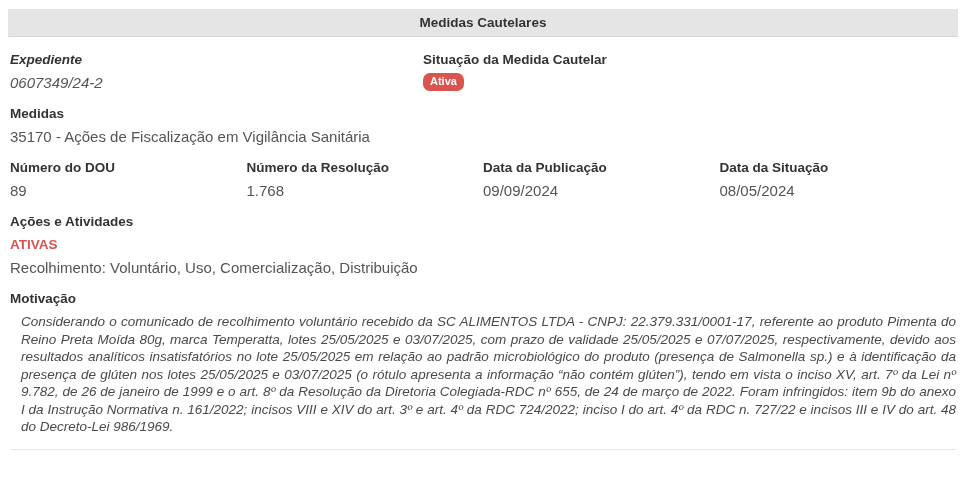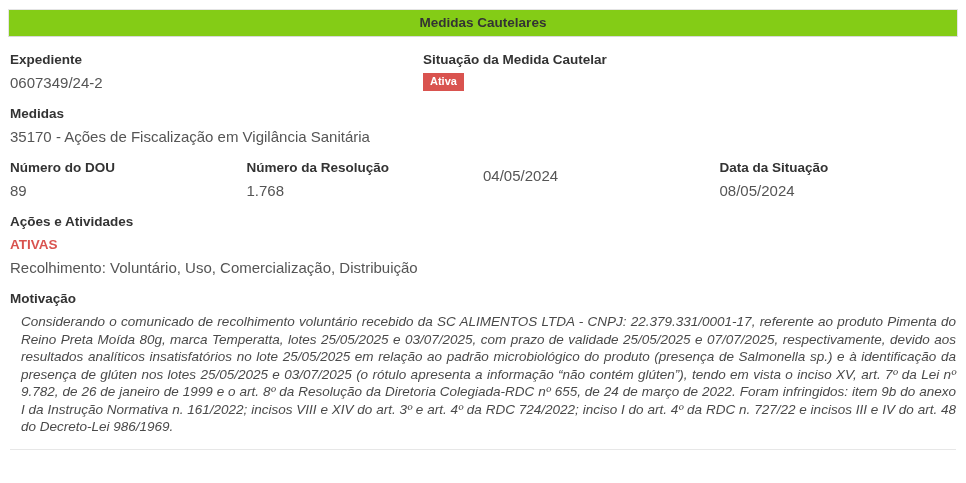--- a/index.html
+++ b/index.html
@@ -6,21 +6,21 @@
   html, body {
     width: 966px; height: 483px;
     background: #ffffff;
     font-family: "Liberation Sans", "DejaVu Sans", sans-serif;
     color: #333;
     overflow: hidden;
   }
   .page { padding: 9px 8px 0 8px; }
 
   .titlebar {
-    background: #84cc16;
+    background: #e5e5e5;
     border: 1px solid #e4e4e4;
     border-bottom: 1px solid #d8d8d8;
     text-align: center;
     font-weight: bold;
     font-size: 13.5px;
     color: #333;
     padding: 5px 0 6px 0;
   }
 
   .content { padding: 0 2px; }
@@ -31,34 +31,34 @@
     font-size: 13.5px;
     color: #333;
   }
   .field-value {
     font-size: 15px;
     color: #555;
     margin-top: 7px;
   }
 
   .row { display: flex; }
-  .col-split > .c1 { width: 413px; }
+  .col-split > .c1 { width: 413px; font-style: italic; }
   .col-split > .c2 { flex: 1; }
   .col-4 > div { width: 25%; }
 
   .badge {
     display: inline-block;
     margin-top: 6px;
     background: #d9534f;
     color: #ffffff;
     font-size: 11px;
     font-weight: bold;
     line-height: 1;
     padding: 3px 7px 4px 7px;
-    border-radius: 0;
+    border-radius: 7px;
   }
 
   .status-red {
     color: #d9534f;
     font-weight: bold;
     font-size: 13.5px;
     margin-top: 8px;
   }
 
   .motivation-text {
@@ -104,21 +104,22 @@
     <div class="row col-4">
       <div class="field">
         <div class="field-label">Número do DOU</div>
         <div class="field-value">89</div>
       </div>
       <div class="field">
         <div class="field-label">Número da Resolução</div>
         <div class="field-value">1.768</div>
       </div>
       <div class="field">
-        <div class="field-value">04/05/2024</div>
+        <div class="field-label">Data da Publicação</div>
+        <div class="field-value">09/09/2024</div>
       </div>
       <div class="field">
         <div class="field-label">Data da Situação</div>
         <div class="field-value">08/05/2024</div>
       </div>
     </div>
 
     <div class="field">
       <div class="field-label">Ações e Atividades</div>
       <div class="status-red">ATIVAS</div>

